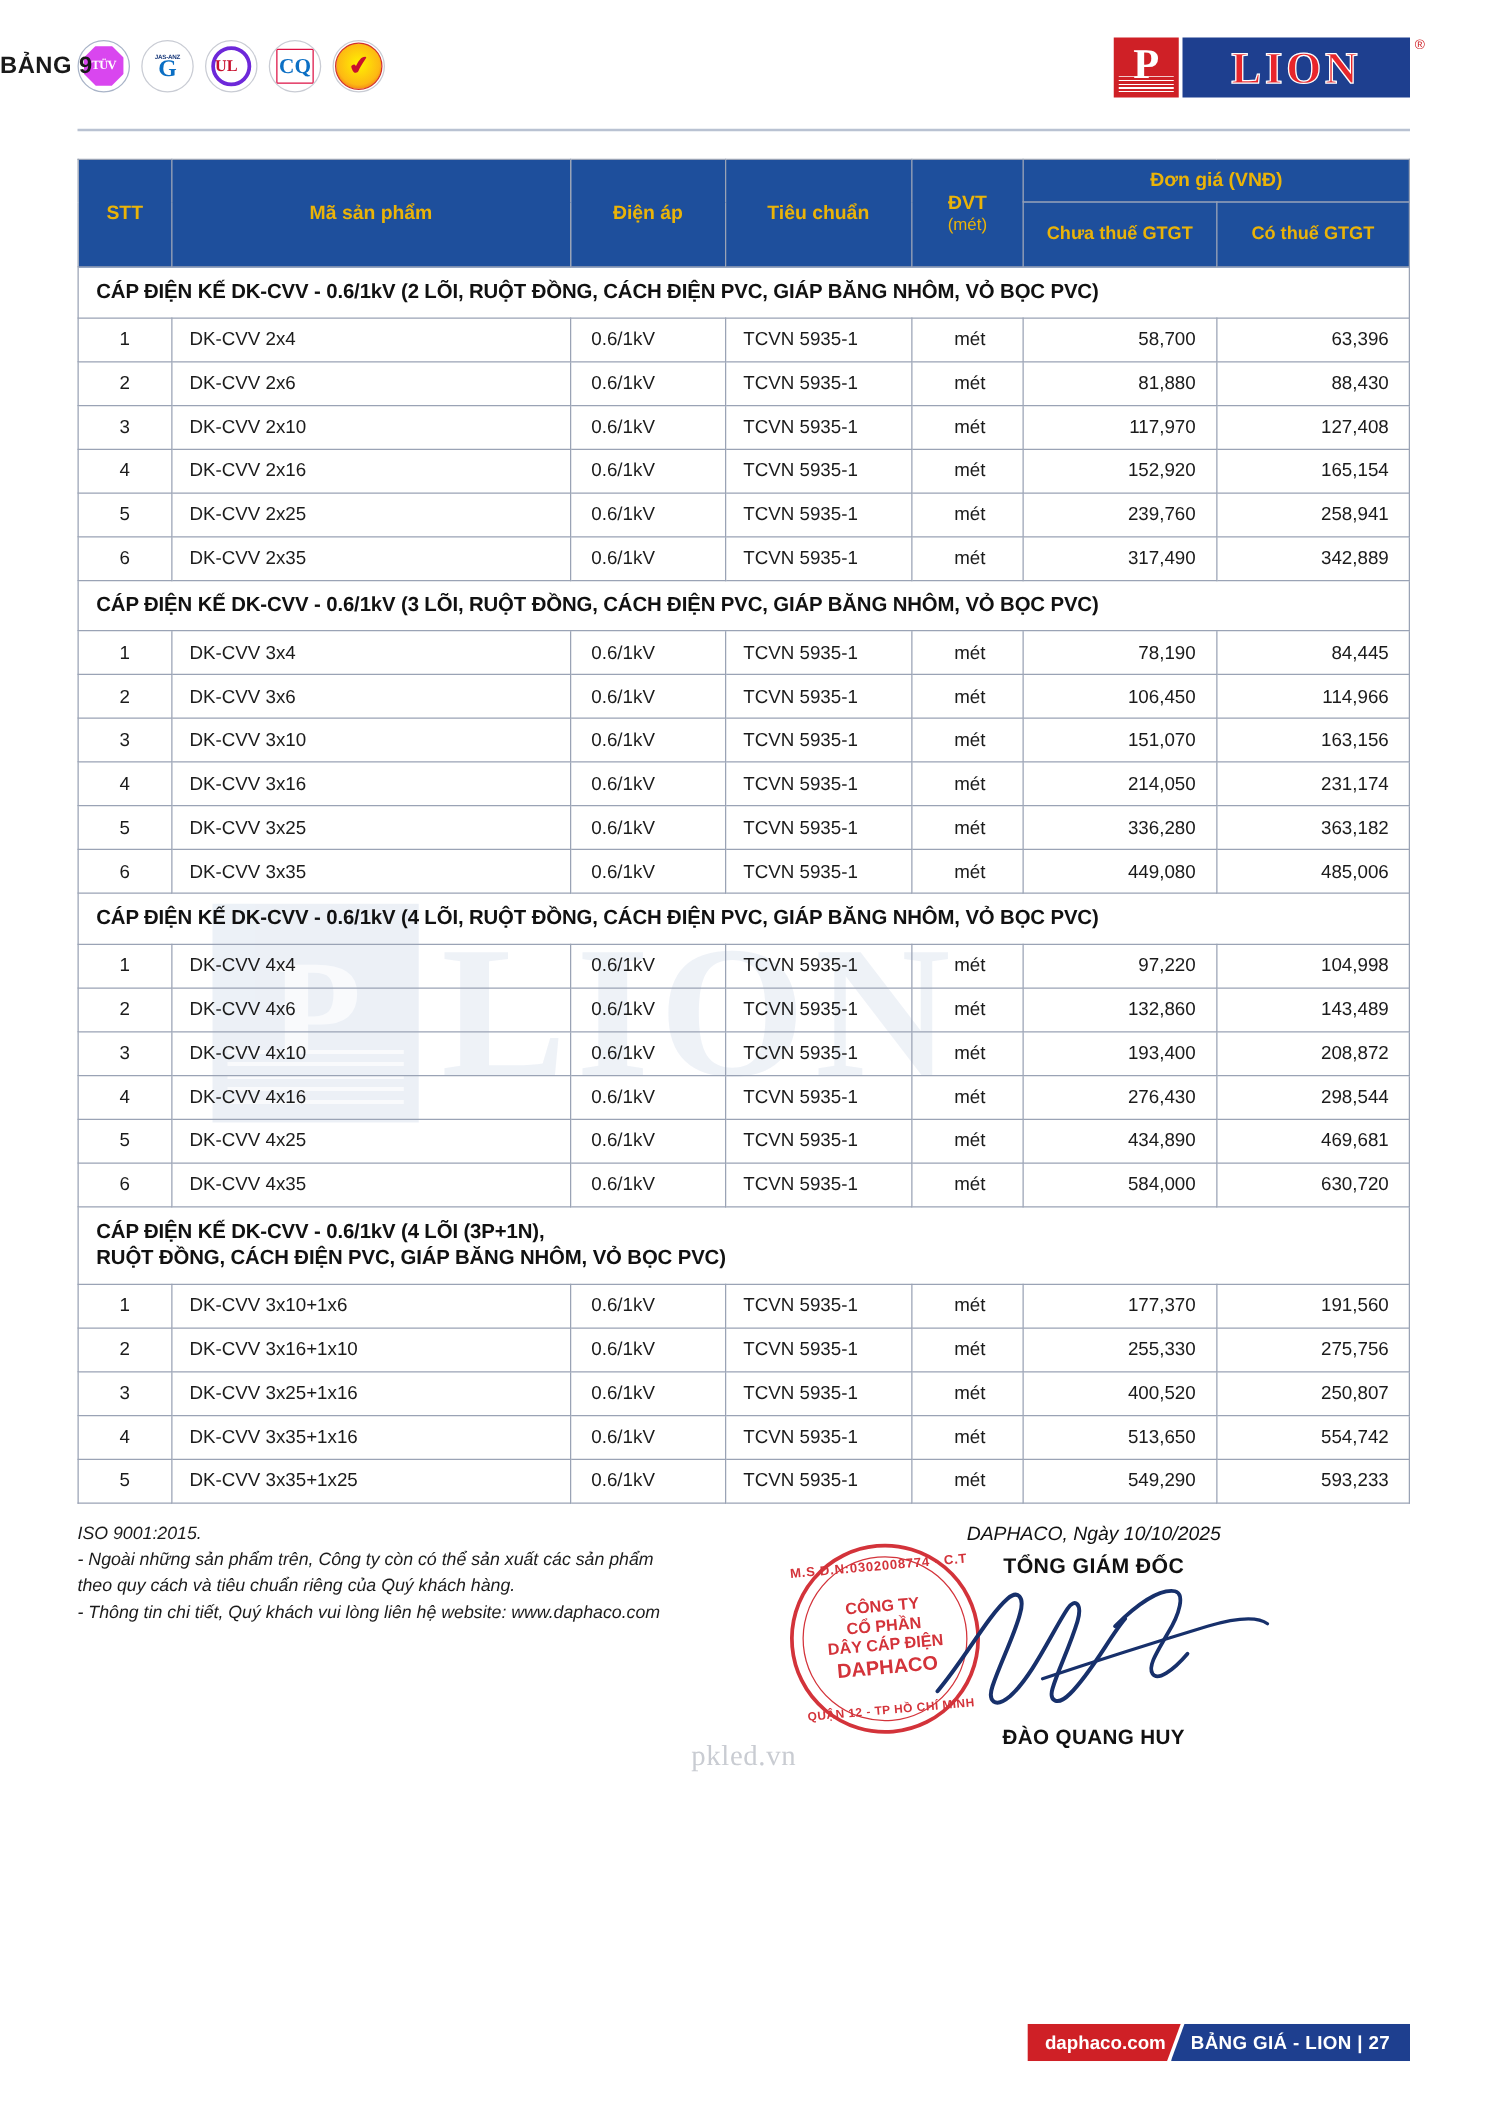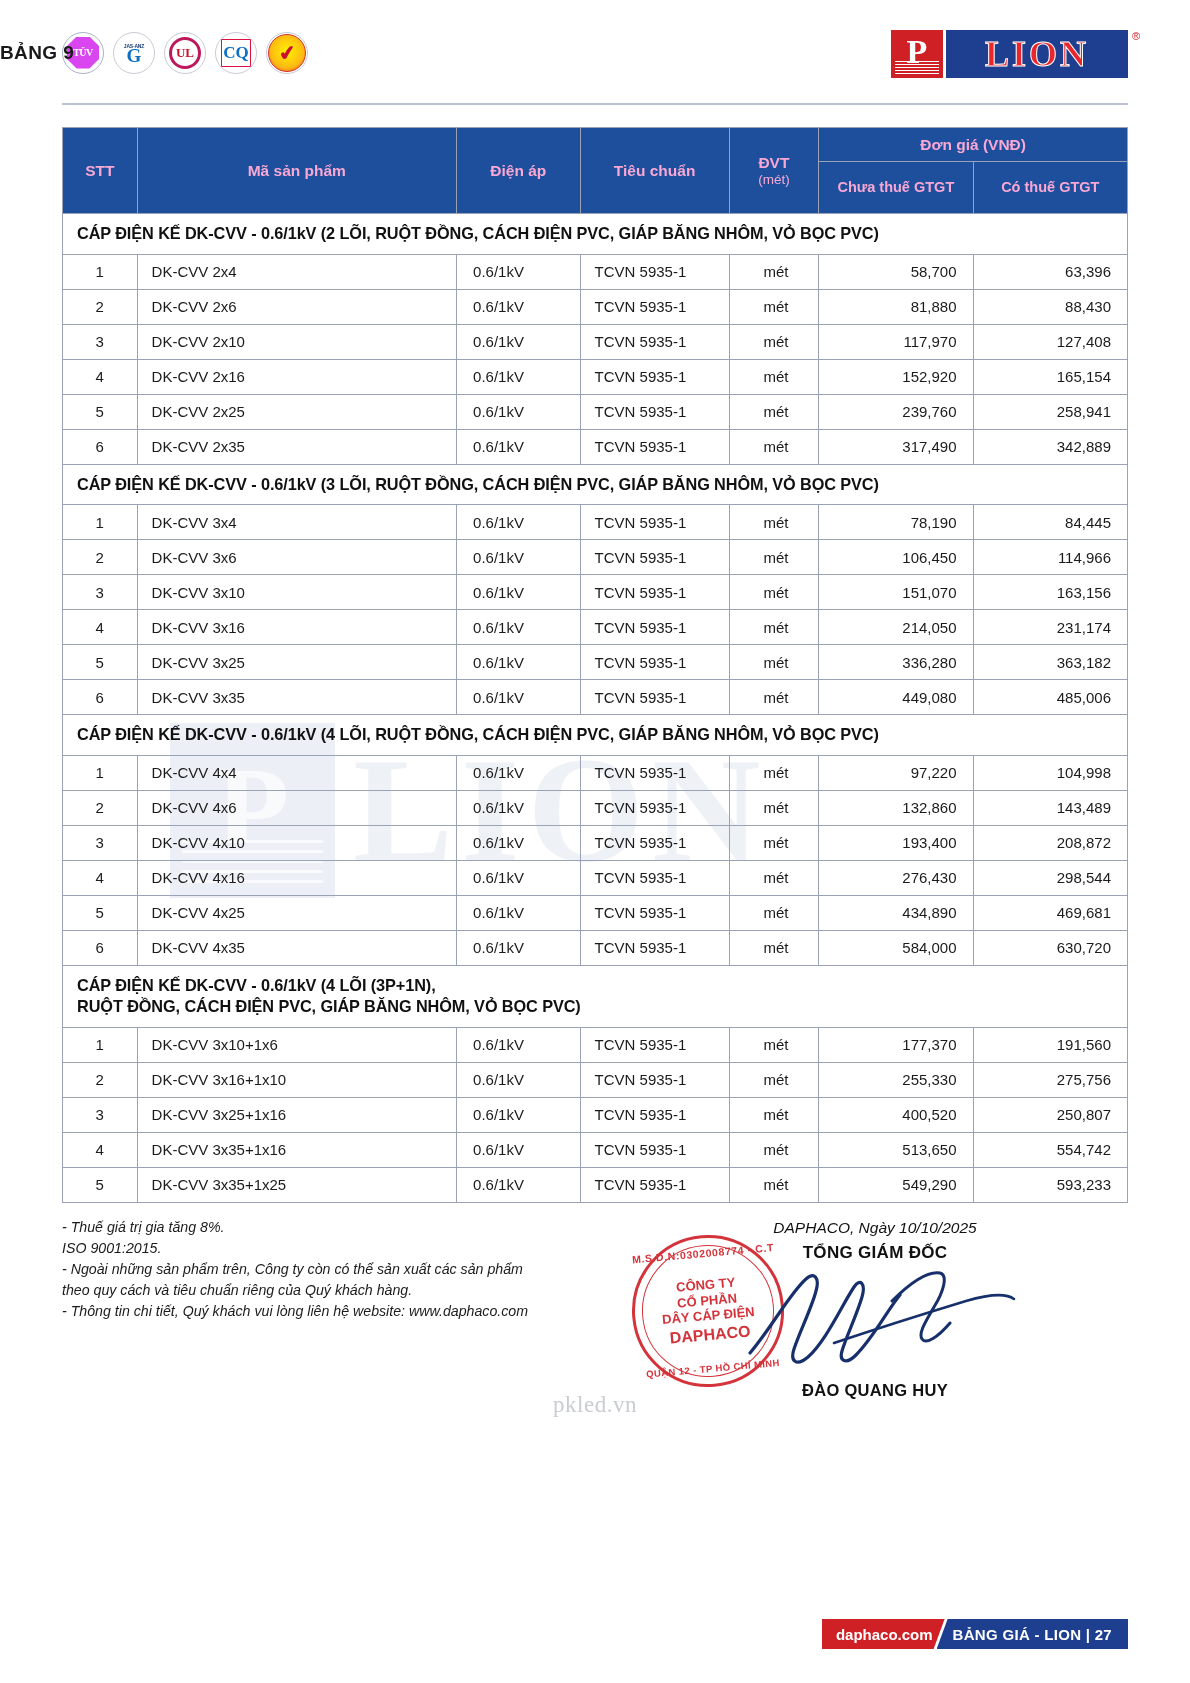--- a/index.html
+++ b/index.html
@@ -36,22 +36,22 @@
     background: #d946ef;
     clip-path: polygon(30% 0,70% 0,100% 30%,100% 70%,70% 100%,30% 100%,0 70%,0 30%);
     display:flex; align-items:center; justify-content:center;
     flex-direction: column;
   }
   .tuv-oct b { color:#fff; font-size:10px; letter-spacing:-0.5px; font-family:"Liberation Serif", serif;}
   .jas-box { text-align:center; }
   .jas-box .jas-t { font-size:5px; color:#1a3a7a; font-weight:bold; letter-spacing:-.2px;}
   .jas-box .jas-g { font-size:19px; color:#0b6fc4; font-weight:bold; line-height:13px; font-family:"Liberation Serif",serif;}
   .ul-ring {
-    width:32px;height:32px;border-radius:50%;border:3px solid #be185d;
-    display:flex;align-items:center;justify-content:center;
+    width:32px;height:32px;border-radius:50%;border:3px solid #6d28d9;
+    display:flex;align-items:center;
   }
   .ul-ring span{font-size:13px;color:#c8102e;font-weight:bold;font-family:"Liberation Serif",serif;}
   .cq-box{width:30px;height:28px;border:1px solid #d14;display:flex;align-items:center;justify-content:center;}
   .cq-box span{font-size:17px;color:#0b6fc4;font-weight:bold;font-family:"Liberation Serif",serif;}
   .vn-circle{
     width:38px;height:38px;border-radius:50%;
     background: radial-gradient(circle at 50% 45%, #fff200 0%, #fdb913 62%, #e8341c 100%);
     border:1px solid #d2322d;
     display:flex;align-items:center;justify-content:center;
   }
@@ -131,21 +131,21 @@
     font-size:150px;font-weight:bold;letter-spacing:8px;line-height:1;
   }
 
   
   .table-wrap { position: relative; z-index: 2; padding: 22px 62px 0 62px; }
   table.price { width: 100%; border-collapse: collapse; table-layout: fixed; }
   table.price th, table.price td { border: 1px solid #9aa3b5; }
 
   thead th {
     background: #1e4f9c;
-    color: #f9a8d4;
+    color: #eab308;
     font-size: 15.5px;
     font-weight: bold;
     text-align: center;
     padding: 6px 4px;
     border-color: #ffffff;
   }
   thead th.grp-top { font-size: 15.5px; height: 34px; }
   thead th.sub { font-size: 14.5px; line-height: 1.15; height: 52px; }
   thead th .unit { font-weight: normal; font-size: 13.5px; display:block; }
 
@@ -565,21 +565,20 @@
           <td class="c-unit">mét</td>
           <td class="c-price">549,290</td>
           <td class="c-price">593,233</td>
         </tr>
       </tbody>
   </table>
 </div>
 
 <div class="footer-area">
   <div class="notes" id="notes">
-      <div>- Thuế giá trị gia tăng 8%.</div>
       <div>ISO 9001:2015.</div>
       <div>- Ngoài những sản phẩm trên, Công ty còn có thể sản xuất các sản phẩm</div>
       <div>theo quy cách và tiêu chuẩn riêng của Quý khách hàng.</div>
       <div>- Thông tin chi tiết, Quý khách vui lòng liên hệ website: www.daphaco.com</div>
     </div>
 
   <div class="sign-block">
     <div class="sign-date">DAPHACO, Ngày 10/10/2025</div>
     <div class="sign-title">TỔNG GIÁM ĐỐC</div>
 

